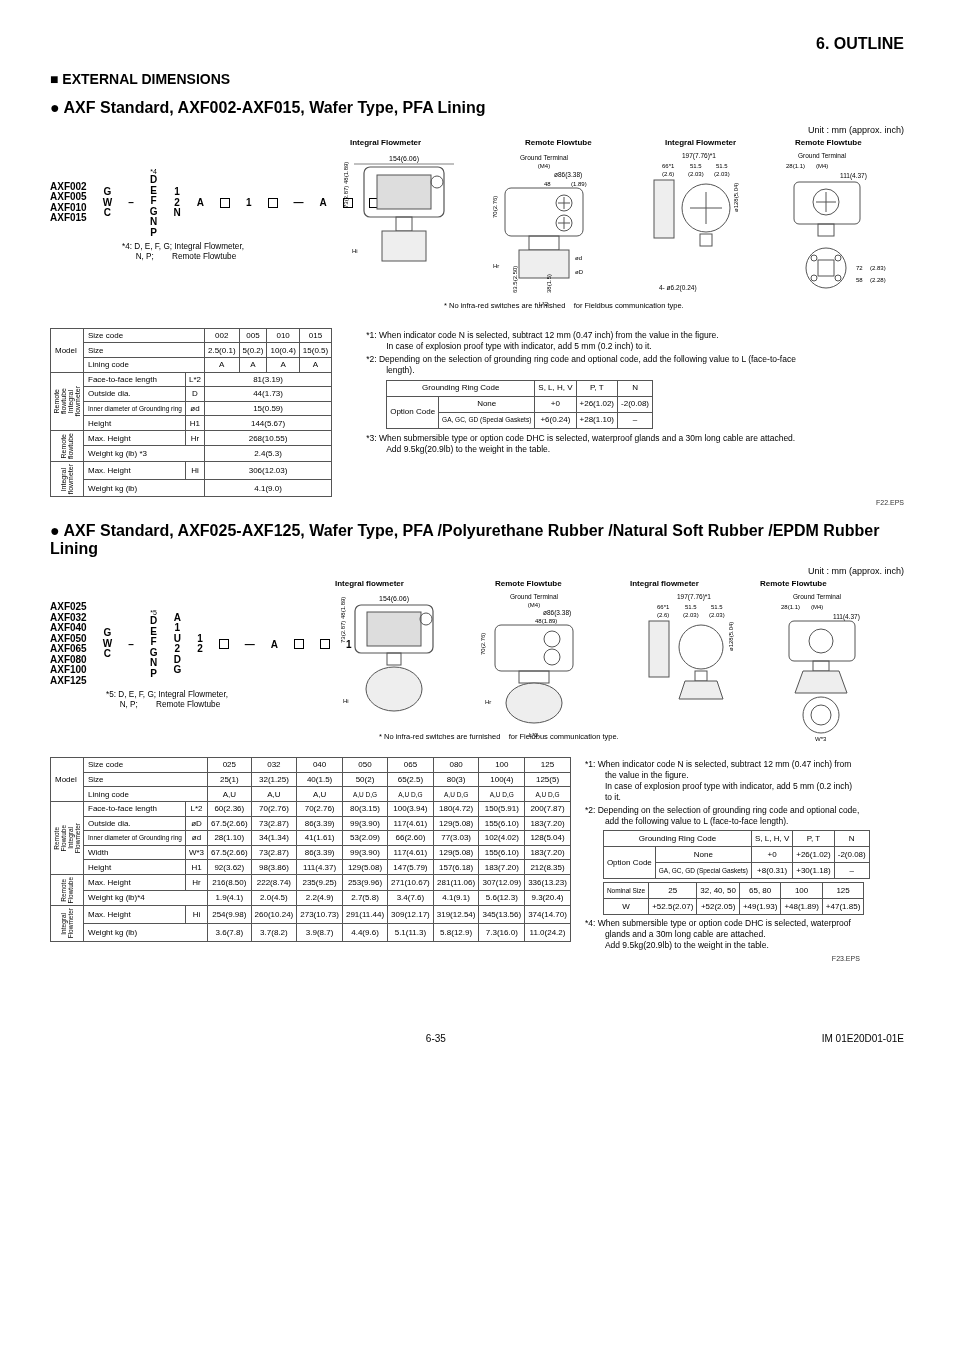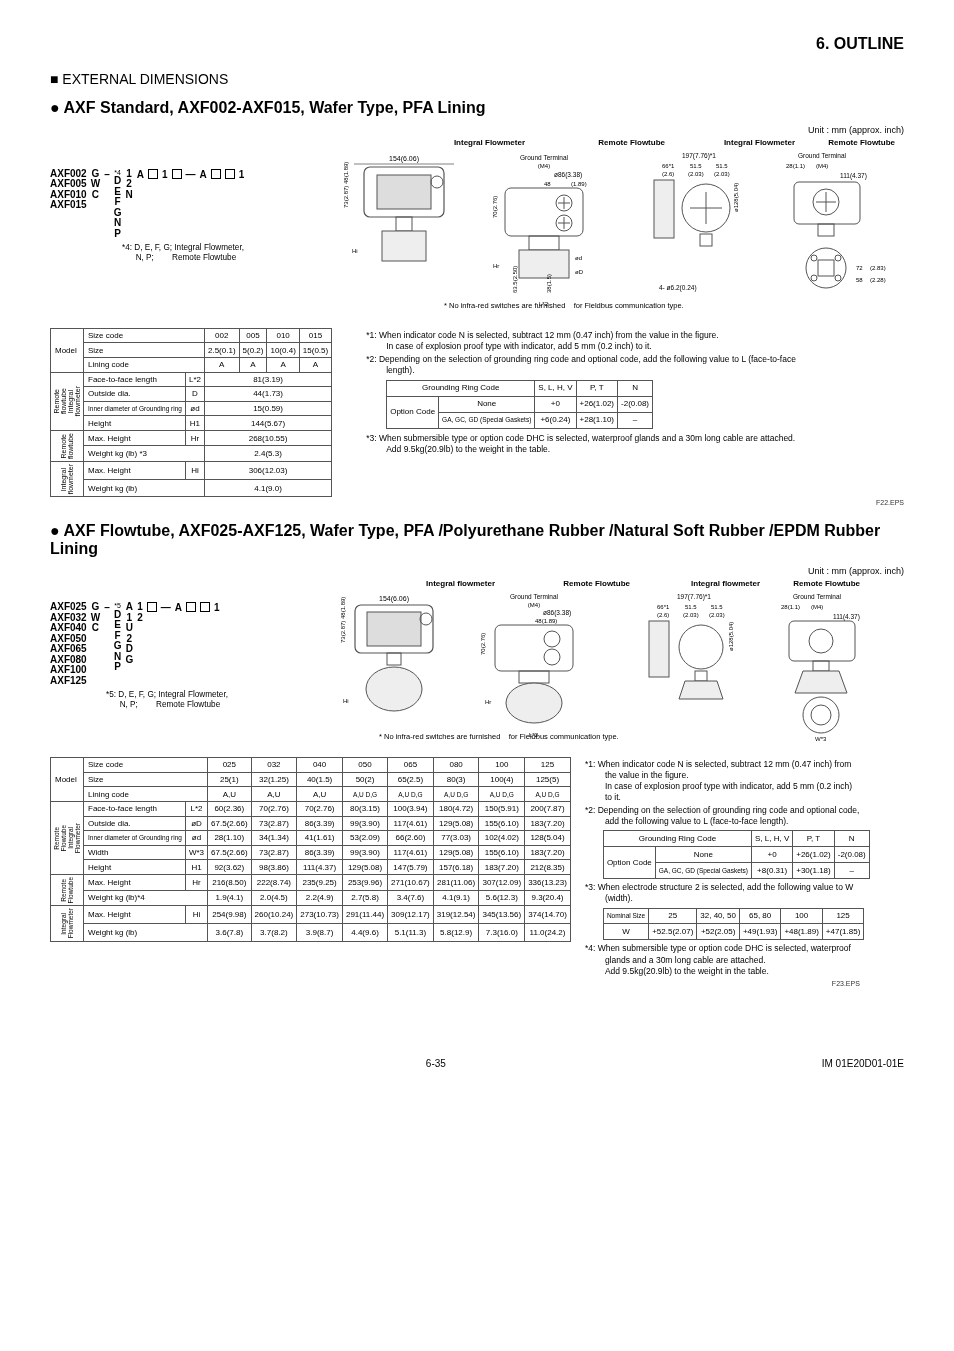--- a/index.html
+++ b/index.html
@@ -6,35 +6,35 @@
   body {
     margin: 0;
     padding: 35px 50px;
     font-family: Arial, Helvetica, sans-serif;
     font-size: 10px;
     color: #000;
     width: 954px;
     background: #fff;
   }
   .header-right { text-align: right; font-size: 16px; font-weight: bold; margin-bottom: 18px; }
-  .sec-title { font-size: 14px; font-weight: normal; margin: 8px 0 12px 0; }
+  .sec-title { font-size: 14px; font-weight: bold; margin: 8px 0 12px 0; }
   .sec-title::before { content: "■ "; }
   .sub-title { font-size: 16px; font-weight: bold; margin: 0 0 8px 0; }
   .sub-title::before { content: "● "; }
   .unit-lbl { text-align: right; font-size: 9px; margin-bottom: 4px; }
   .row { display: flex; gap: 14px; align-items: flex-start; }
   .col { flex: 0 0 auto; }
 
   .model-block {
     font-family: Arial, Helvetica, sans-serif;
     font-size: 10px;
     font-weight: bold;
     display: inline-flex;
-    align-items: flex-start;
-    gap: 4px;
+    align-items: center;
+    gap: 16px;
     line-height: 1.1;
   }
   .stack { display:inline-flex; flex-direction:column; align-items:center; }
   .stack span { line-height:1.05; }
   .sq { display:inline-block; width:10px; height:10px; border:1px solid #000; vertical-align:middle; }
   .small { font-size: 8px; font-weight: normal; }
   .smallnote { font-size: 8.2px; line-height:1.25; }
 
   table.data {
     border-collapse: collapse;
@@ -48,21 +48,21 @@
     font-weight: normal;
   }
   table.data .lhdr { text-align: left; padding-left:4px; }
   table.data .vhdr { writing-mode: sideways-lr; text-align:center; padding:2px; }
   .notes { font-size: 8.5px; line-height: 1.3; }
   .notes p { margin: 2px 0; }
   .star-indent { padding-left: 20px; text-indent: -20px; }
   .footer { display:flex; justify-content:space-between; margin-top:70px; font-size:10px; }
   .fcap { text-align:right; font-size:7px; color:#333; margin-top:2px; }
   .hdr-labels { display:flex; font-size:8px; font-weight:bold; }
-  .hdr-labels div { text-align:right; line-height:1.1; }
+  .hdr-labels div { text-align:left; line-height:1.1; }
   .svg-illus { display:block; }
 </style>
 </head>
 <body>
 
 <div class="header-right">6.  OUTLINE</div>
 
 <div class="sec-title">EXTERNAL DIMENSIONS</div>
 
 <div class="sub-title">AXF Standard, AXF002-AXF015, Wafer Type, PFA Lining</div>
@@ -300,21 +300,21 @@
             <td>–</td>
       </tr>
     </tbody>
       </table>
     <p class="star-indent" style="white-space:pre-line;">*3: When submersible type or option code DHC is selected, waterproof glands and a 30m long cable are attached.
       Add 9.5kg(20.9lb) to the weight in the table.</p>
   </div>
 </div>
 <div class="fcap">F22.EPS</div>
 
-<div class="sub-title" style="margin-top:16px;">AXF Flowtube, AXF025-AXF125, Wafer Type, PFA /Polyurethane Rubber /Natural Soft Rubber /EPDM Rubber Lining</div>
+<div class="sub-title" style="margin-top:16px;">AXF Standard, AXF025-AXF125, Wafer Type, PFA /Polyurethane Rubber /Natural Soft Rubber /EPDM Rubber Lining</div>
 <div class="unit-lbl">Unit : mm (approx. inch)</div>
 
 <div class="hdr-labels" style="margin-left:285px;">
   <div style="width:160px;">Integral flowmeter</div>
   <div style="width:135px;">Remote Flowtube</div>
   <div style="width:130px;">Integral flowmeter</div>
   <div style="width:100px;">Remote Flowtube</div>
 </div>
 
 <div class="row" style="margin-bottom:8px;">
@@ -598,21 +598,20 @@
             <td>-2(0.08)</td>
           </tr>
       <tr>
             <td style="font-size:6.5px;">GA, GC, GD (Special Gaskets)</td>
             <td>+8(0.31)</td>
             <td>+30(1.18)</td>
             <td>–</td>
           </tr>
     </tbody>
       </table>
-    <p class="star-indent" style="white-space:pre-line;">*3: When electrode structure 2 is selected, add the following value to W (width).</p>
     <table class="data" style="margin:3px 0 3px 18px;">
       <tbody>
           <tr>
             <td style="font-size:6.5px;">Nominal Size</td>
         <td>25</td>
             <td>32, 40, 50</td>
             <td>65, 80</td>
             <td>100</td>
             <td>125</td>
           </tr>

